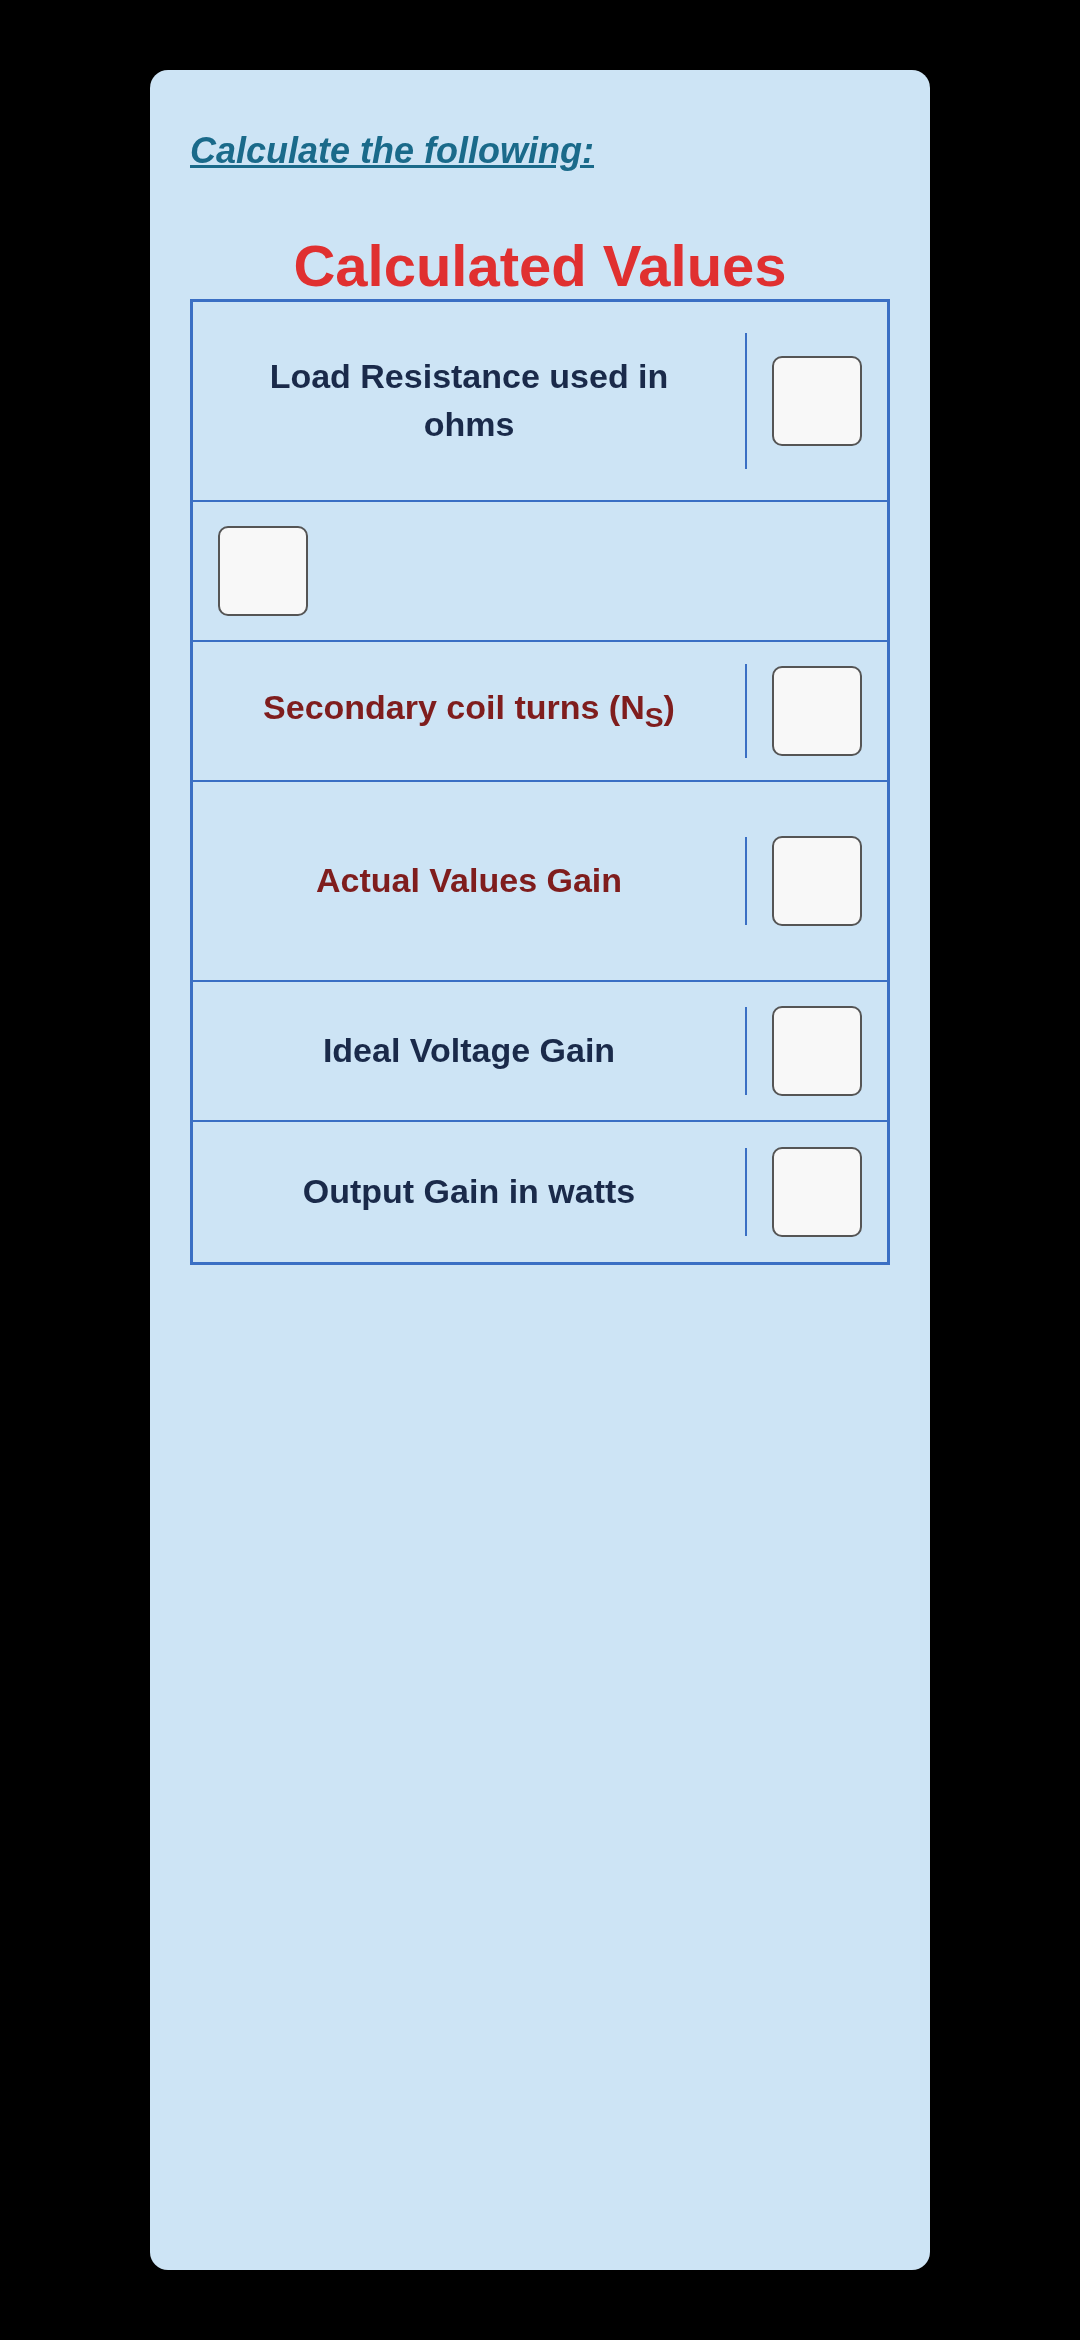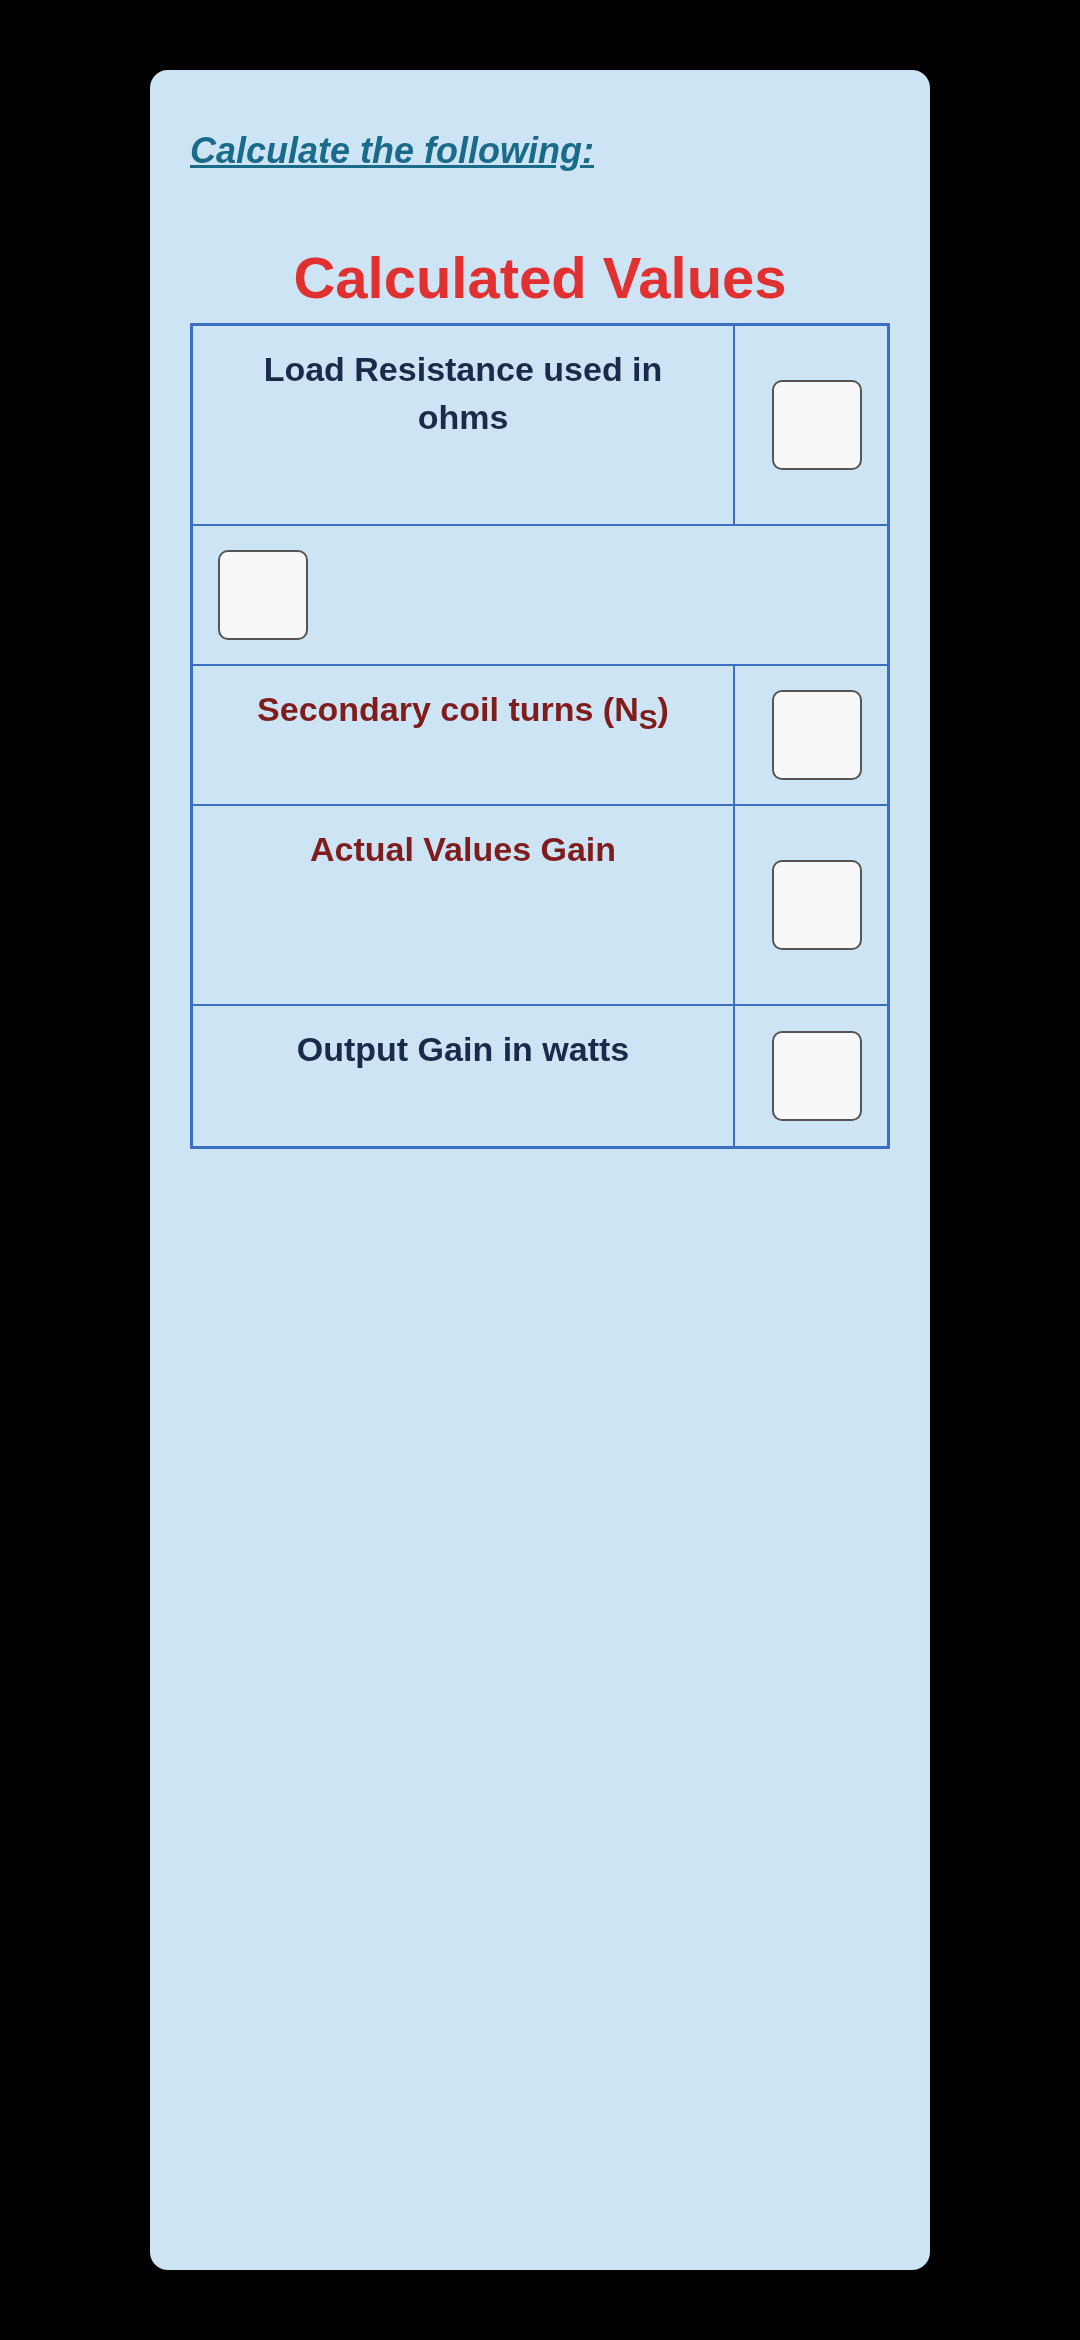--- a/index.html
+++ b/index.html
@@ -1,19 +1,18 @@
 <!DOCTYPE html>
 <html><head>
   <meta charset="utf-8">
   <style>
     * {
       box-sizing: border-box;
       margin: 0;
       padding: 0;
-      gap: 12px;
     }
 
     body {
       width: 1080px;
       height: 2340px;
       background-color: #000;
       display: flex;
       justify-content: center;
       align-items: center;
       font-family: Arial, sans-serif;
@@ -49,20 +48,21 @@
 
     .table {
       width: 100%;
       border: 3px solid #3a6fc4;
       border-collapse: collapse;
     }
 
     .table-row {
       display: flex;
       border-bottom: 2px solid #3a6fc4;
+      align-items: center;
       min-height: 140px;
     }
 
     .table-row:last-child {
       border-bottom: none;
     }
 
     .table-row.tall {
       min-height: 200px;
     }
@@ -128,20 +128,26 @@
       </div>
     </div>
 
     <div class="table-row tall">
       <div class="cell-label teal">Actual Values Gain</div>
       <div class="cell-input">
         <div class="answer-box"></div>
       </div>
     </div>
 
+    <div class="table-row">
+      <div class="cell-label">Ideal Voltage Gain</div>
+      <div class="cell-input">
+        <div class="answer-box"></div>
+      </div>
+    </div>
 
 
     <div class="table-row">
       <div class="cell-label">Output Gain in watts</div>
       <div class="cell-input">
         <div class="answer-box"></div>
       </div>
     </div>
 
 

